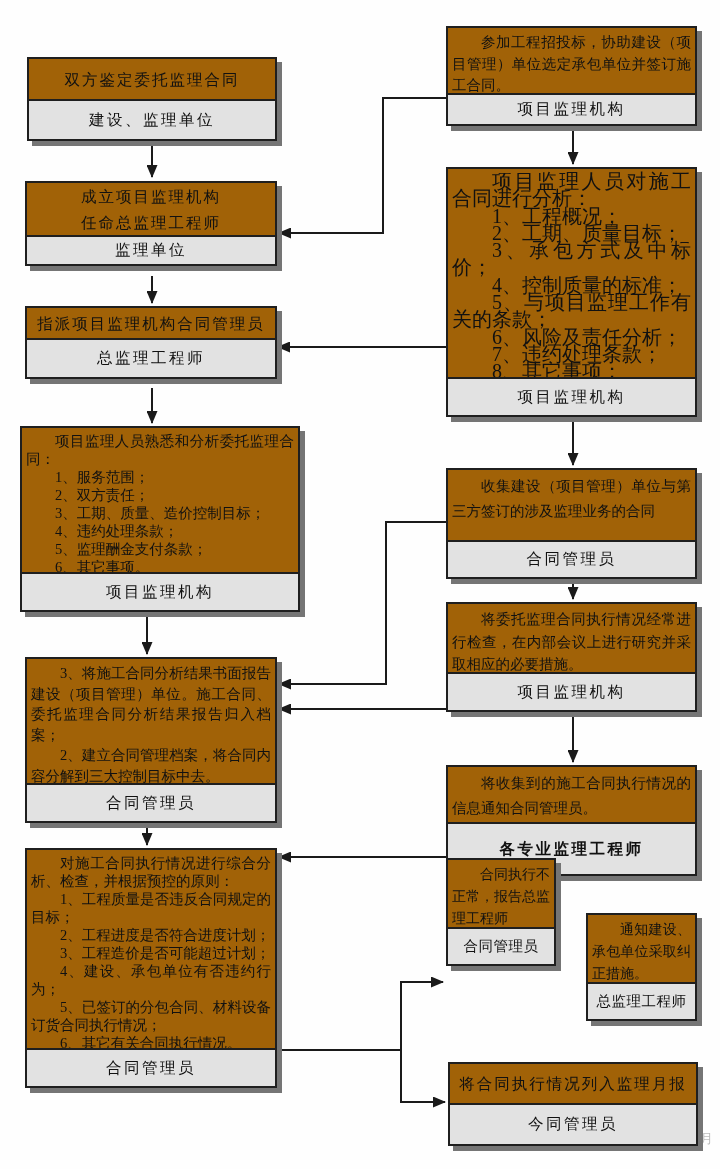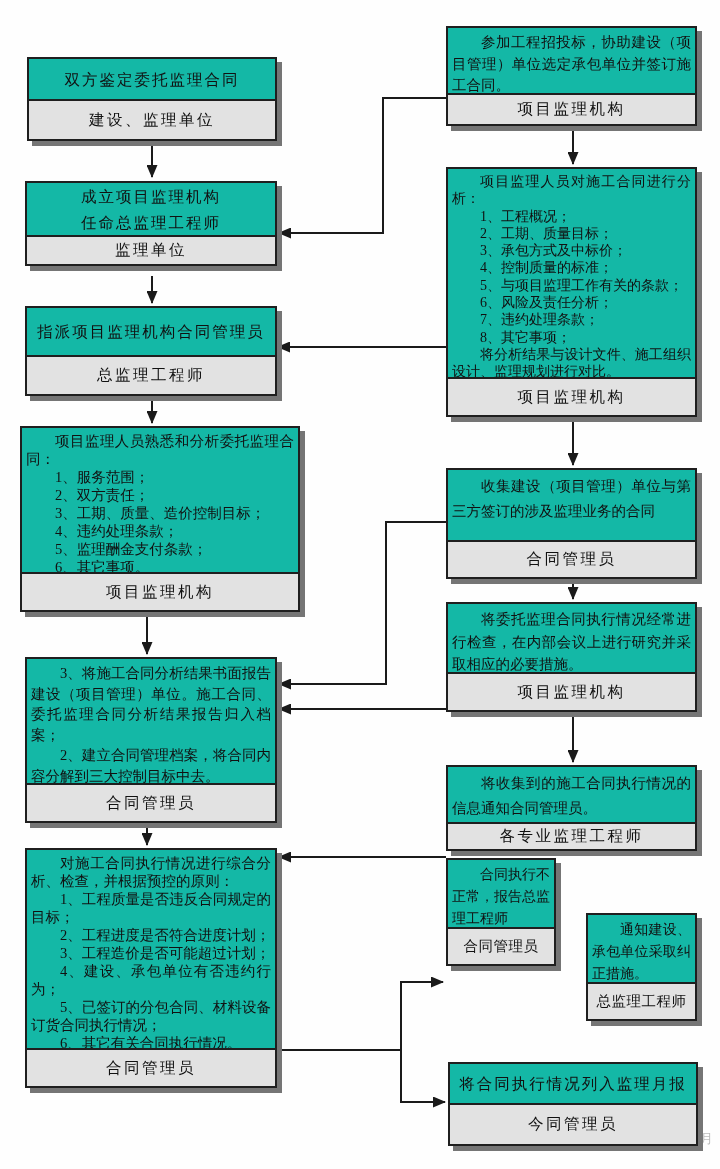--- a/index.html
+++ b/index.html
@@ -4,21 +4,21 @@
 <style>
   * { margin:0; padding:0; box-sizing:border-box; }
   html,body { background:#ffffff; }
   #canvas {
     position:relative; width:720px; height:1169px; margin:0 auto;
     background:#fefefe; overflow:hidden;
     font-family:"Liberation Serif","DejaVu Serif",serif; color:#111;
   }
   #connector-layer { position:absolute; left:0; top:0; width:720px; height:1169px; }
   .node {
-    position:absolute; background:#14b8a6;
+    position:absolute; background:#a16207;
     border:2px solid #1f1f1f;
     box-shadow:5px 5px 0 #757575;
   }
   .node .body {
     padding:4px 4px 2px 4px; overflow:hidden;
   }
   .node .body p { text-indent:2em; text-align:justify; }
   .node.center .body { display:flex; flex-direction:column; justify-content:center; }
   .node.center .body p { text-indent:0; text-align:center; letter-spacing:2px; font-size:15.5px; }
   .node .footer {
@@ -67,21 +67,21 @@
       <div class="footer" style="height: 40px;">建设、监理单位</div>
     </div>
     <div class="node center" style="left: 25px; top: 181px; width: 252px;">
       <div class="body" style="height: 52px; line-height: 26px;">
         <p>成立项目监理机构</p>
         <p>任命总监理工程师</p>
       </div>
       <div class="footer" style="height: 29px;">监理单位</div>
     </div>
     <div class="node center" style="left: 25px; top: 306px; width: 252px;">
-      <div class="body" style="height: 47px;">
+      <div class="body" style="height: 30px;">
         <p>指派项目监理机构合同管理员</p>
       </div>
       <div class="footer" style="height: 39px;">总监理工程师</div>
     </div>
     <div class="node" style="left: 20px; top: 426px; width: 280px;">
       <div class="body" style="height: 144px; line-height: 18px; font-size: 14.5px;">
         <p>项目监理人员熟悉和分析委托监理合同：</p>
         <p>1、服务范围；</p>
         <p>2、双方责任；</p>
         <p>3、工期、质量、造价控制目标；</p>
@@ -110,21 +110,21 @@
       </div>
       <div class="footer" style="height: 38px;">合同管理员</div>
     </div>
     <div class="node" style="left: 446px; top: 26px; width: 251px;">
       <div class="body" style="height: 65px; line-height: 21.5px; font-size: 14.5px;">
         <p>参加工程招投标，协助建设（项目管理）单位选定承包单位并签订施工合同。</p>
       </div>
       <div class="footer" style="height: 31px;">项目监理机构</div>
     </div>
     <div class="node" style="left: 446px; top: 167px; width: 251px;">
-      <div class="body" style="height: 208px; line-height: 17.3px; font-size: 14px;">
+      <div class="body" style="height: 208px; line-height: 17.3px; font-size: 20px;">
         <p>项目监理人员对施工合同进行分析：</p>
         <p>1、工程概况；</p>
         <p>2、工期、质量目标；</p>
         <p>3、承包方式及中标价；</p>
         <p>4、控制质量的标准；</p>
         <p>5、与项目监理工作有关的条款；</p>
         <p>6、风险及责任分析；</p>
         <p>7、违约处理条款；</p>
         <p>8、其它事项；</p>
         <p>将分析结果与设计文件、施工组织设计、监理规划进行对比。</p>
@@ -140,21 +140,21 @@
     <div class="node" style="left: 446px; top: 602px; width: 251px;">
       <div class="body" style="height: 68px; line-height: 22.5px; font-size: 14.5px;">
         <p>将委托监理合同执行情况经常进行检查，在内部会议上进行研究并采取相应的必要措施。</p>
       </div>
       <div class="footer" style="height: 38px;">项目监理机构</div>
     </div>
     <div class="node" style="left: 446px; top: 765px; width: 251px;">
       <div class="body" style="height: 55px; line-height: 25px; font-size: 14.5px;">
         <p>将收集到的施工合同执行情况的信息通知合同管理员。</p>
       </div>
-      <div class="footer" style="height: 27px;">各专业监理工程师</div>
+      <div class="footer" style="height: 52px; font-weight: bold;">各专业监理工程师</div>
     </div>
     <div class="node small" style="left: 446px; top: 858px; width: 110px;">
       <div class="body" style="height: 67px; line-height: 22px; font-size: 14px;">
         <p>合同执行不正常，报告总监理工程师</p>
       </div>
       <div class="footer" style="height: 37px;">合同管理员</div>
     </div>
     <div class="node small" style="left: 586px; top: 913px; width: 111px;">
       <div class="body" style="height: 67px; line-height: 22px; font-size: 14px;">
         <p>通知建设、承包单位采取纠正措施。</p>

